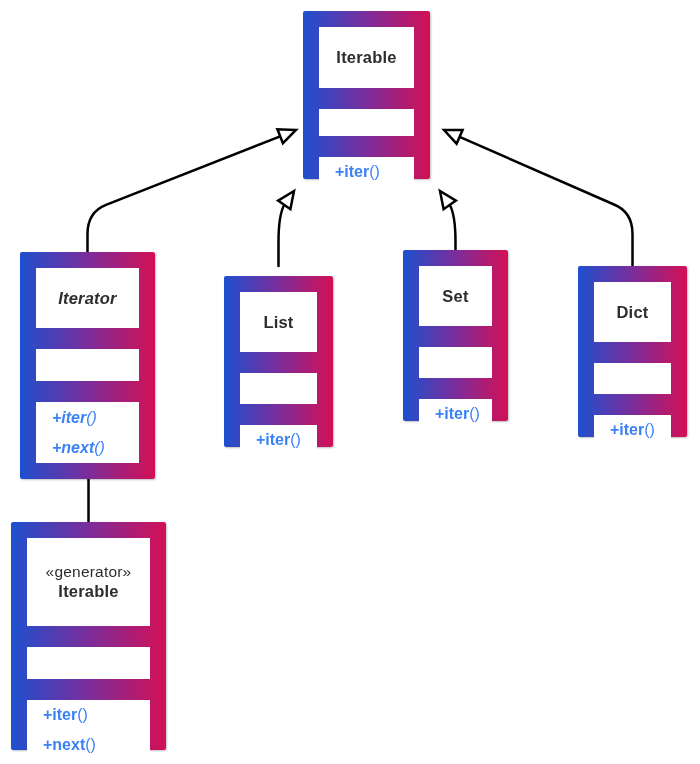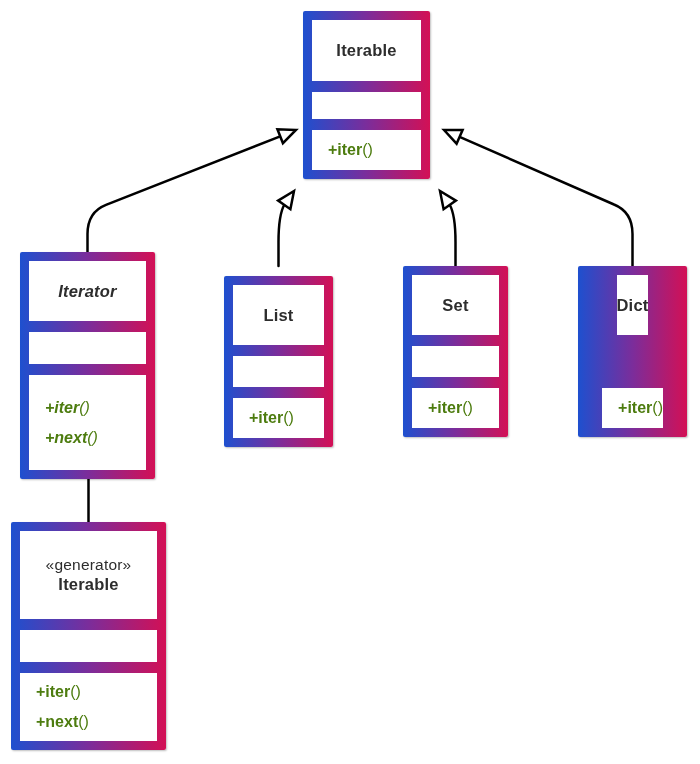--- a/index.html
+++ b/index.html
@@ -16,22 +16,22 @@
     left: 0; top: 0;
     width: 700px; height: 764px;
     z-index: 1;
   }
   .uml-class {
     position: absolute;
     z-index: 2;
     box-sizing: border-box;
     display: flex;
     flex-direction: column;
-    gap: 11px;
-    padding: 9px;
+    gap: 21px;
+    padding: 16px;
     background: linear-gradient(90deg, #1e50cf 0%, #7b2d9b 50%, #d31055 100%);
     border-radius: 2px;
     box-shadow: 1px 1px 2px rgba(0,0,0,0.25);
   }
   .comp { background: #ffffff; box-sizing: border-box; }
   .comp.title {
     display: flex;
     flex-direction: column;
     align-items: center;
     justify-content: center;
@@ -47,38 +47,38 @@
     color: #2d2d2d;
   }
   .comp.methods {
     display: flex;
     flex-direction: column;
     justify-content: center;
     align-items: flex-start;
     padding-left: 16px;
     font-size: 16px;
     line-height: 30px;
-    color: #4d7c0f;
+    color: #3b82f6;
     flex: 1 1 auto;
   }
   .m-name { font-weight: bold; }
   .m-parens { font-weight: normal; }
 
   
   #box-iterable  { left: 303px; top: 11px;  width: 127px; height: 168px; }
   #box-iterable  .title { flex: 0 0 61px; }
   #box-iterable  .attrs { flex: 0 0 27px; }
 
   #box-iterator  { left: 20px;  top: 252px; width: 135px; height: 227px; font-style: italic; }
   #box-iterator  .title { flex: 0 0 60px; }
   #box-iterator  .attrs { flex: 0 0 32px; }
 
   #box-list      { left: 224px; top: 276px; width: 109px; height: 171px; }
-  #box-set       { left: 403px; top: 266px; width: 105px; height: 171px; }
-  #box-dict      { left: 578px; top: 266px; width: 109px; height: 171px; align-items: center; }
+  #box-set       { left: 403px; top: 250px; width: 105px; height: 171px; }
+  #box-dict      { left: 578px; top: 266px; width: 109px; height: 171px; }
   #box-list .title, #box-set .title, #box-dict .title { flex: 0 0 60px; }
   #box-list .attrs, #box-set .attrs, #box-dict .attrs { flex: 0 0 31px; }
 
   #box-generator { left: 11px;  top: 522px; width: 155px; height: 228px; }
   #box-generator .title { flex: 0 0 88px; }
   #box-generator .attrs { flex: 0 0 32px; }
 
   .edge-line {
     fill: none;
     stroke: #000000;

